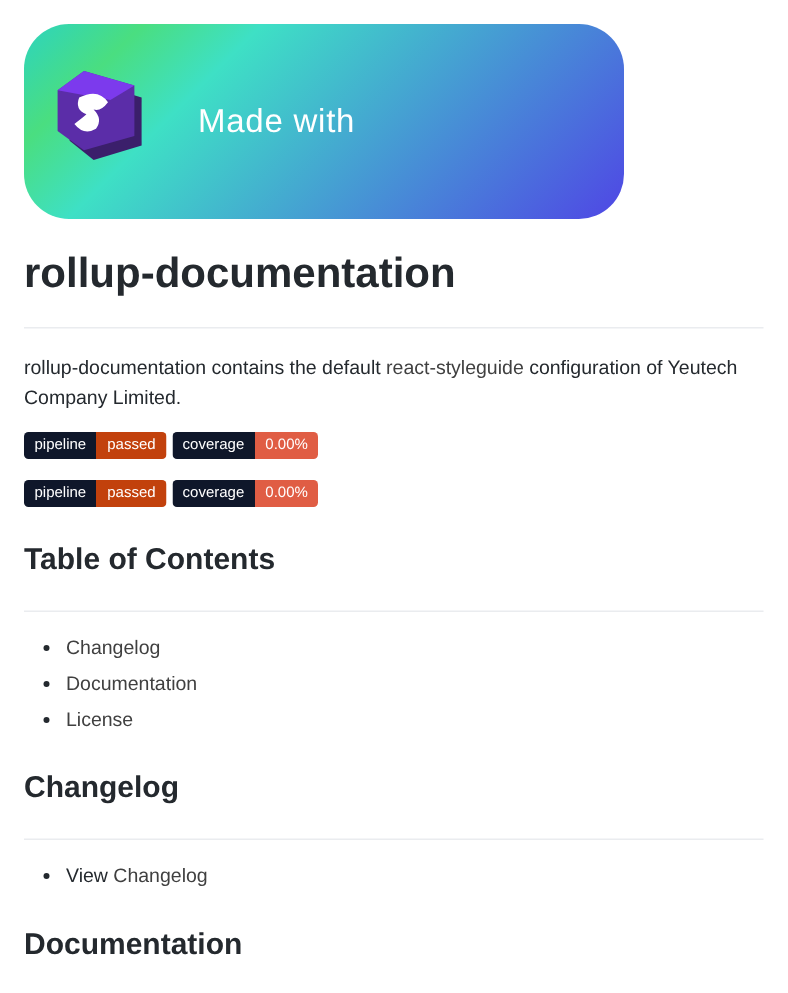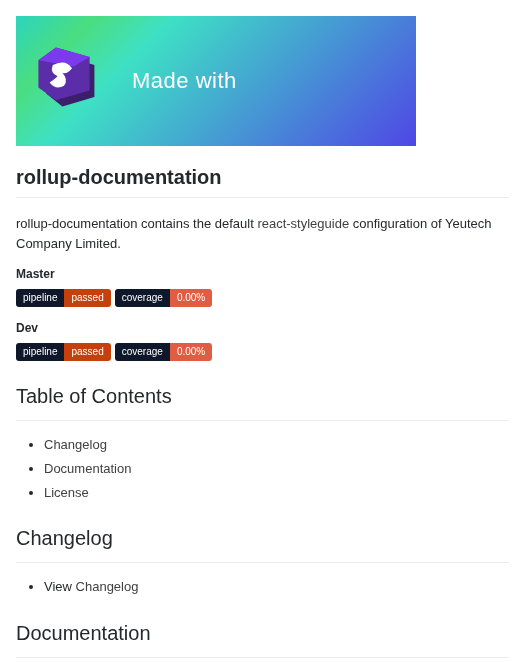--- a/index.html
+++ b/index.html
@@ -13,33 +13,34 @@
   }
   .banner {
     margin: 16px;
     width: 400px;
     height: 130px;
     background: linear-gradient(135deg, #2dd4bf 0%, #4ade80 15%, #3ee0c5 30%, #4f46e5 100%);
     display: flex;
     align-items: center;
     padding: 0 16px;
     gap: 20px;
+    border-radius: 30px;
   }
   .logo-wrap {
     position: relative;
     width: 80px;
     height: 80px;
   }
   .logo-wrap svg { width: 100%; height: 100%; }
   .banner-text { color: #fff; }
   .banner-line1 { font-size: 22px; font-weight: 300; letter-spacing: 0.5px; }
   .banner-line2 { font-size: 22px; font-weight: 400; letter-spacing: 2px; }
   .content { padding: 0 16px 16px 16px; }
-  h1 { font-size: 20px; font-weight: 600; margin: 20px 0 16px 0; padding-bottom: 8px; border-bottom: 1px solid #eaecef; }
-  h2 { font-size: 20px; font-weight: 400; margin: 24px 0 14px 0; padding-bottom: 12px; border-bottom: 1px solid #eaecef; }
+  h1 { font-size: 28px; font-weight: 600; margin: 20px 0 16px 0; padding-bottom: 20px; border-bottom: 1px solid #eaecef; }
+  h2 { font-size: 20px; font-weight: 700; margin: 24px 0 14px 0; padding-bottom: 22px; border-bottom: 1px solid #eaecef; }
   p { font-size: 13px; margin: 0 0 14px 0; line-height: 1.5; }
   .sublabel { font-size: 12px; font-weight: 600; margin: 10px 0 8px 0; }
   .badge-row { margin: 0 0 14px 0; display: flex; gap: 4px; }
   .badge-group { display: inline-flex; border-radius: 3px; overflow: hidden; font-family: Verdana, Geneva, sans-serif; font-size: 10px; color: #fff; line-height: 18px; }
   .badge-seg { padding: 0 7px; }
   .bg-dark { background: #0f172a; }
   .bg-green { background: #c2410c; }
   .bg-red { background: #e05d44; text-align: center; }
   ul { margin: 0 0 14px 0; padding-left: 28px; }
   li { font-size: 13px; margin: 3px 0; line-height: 1.6; }
@@ -67,33 +68,31 @@
 </div>
 
 <div class="content">
 
   <h1>rollup-documentation</h1>
 
   <p>
     <span>rollup-documentation contains the default </span><a class="link">react-styleguide</a><span> configuration of Yeutech Company Limited.</span>
   </p>
 
-  <div class="sublabel">Master</div>
   <div class="badge-row">
     <span class="badge-group">
       <span class="badge-seg bg-dark">pipeline</span>
       <span class="badge-seg bg-green">passed</span>
     </span>
     <span class="badge-group">
       <span class="badge-seg bg-dark">coverage</span>
       <span class="badge-seg bg-red">0.00%</span>
     </span>
   </div>
 
-  <div class="sublabel">Dev</div>
   <div class="badge-row">
     <span class="badge-group">
       <span class="badge-seg bg-dark">pipeline</span>
       <span class="badge-seg bg-green">passed</span>
     </span>
     <span class="badge-group">
       <span class="badge-seg bg-dark">coverage</span>
       <span class="badge-seg bg-red">0.00%</span>
     </span>
   </div>

